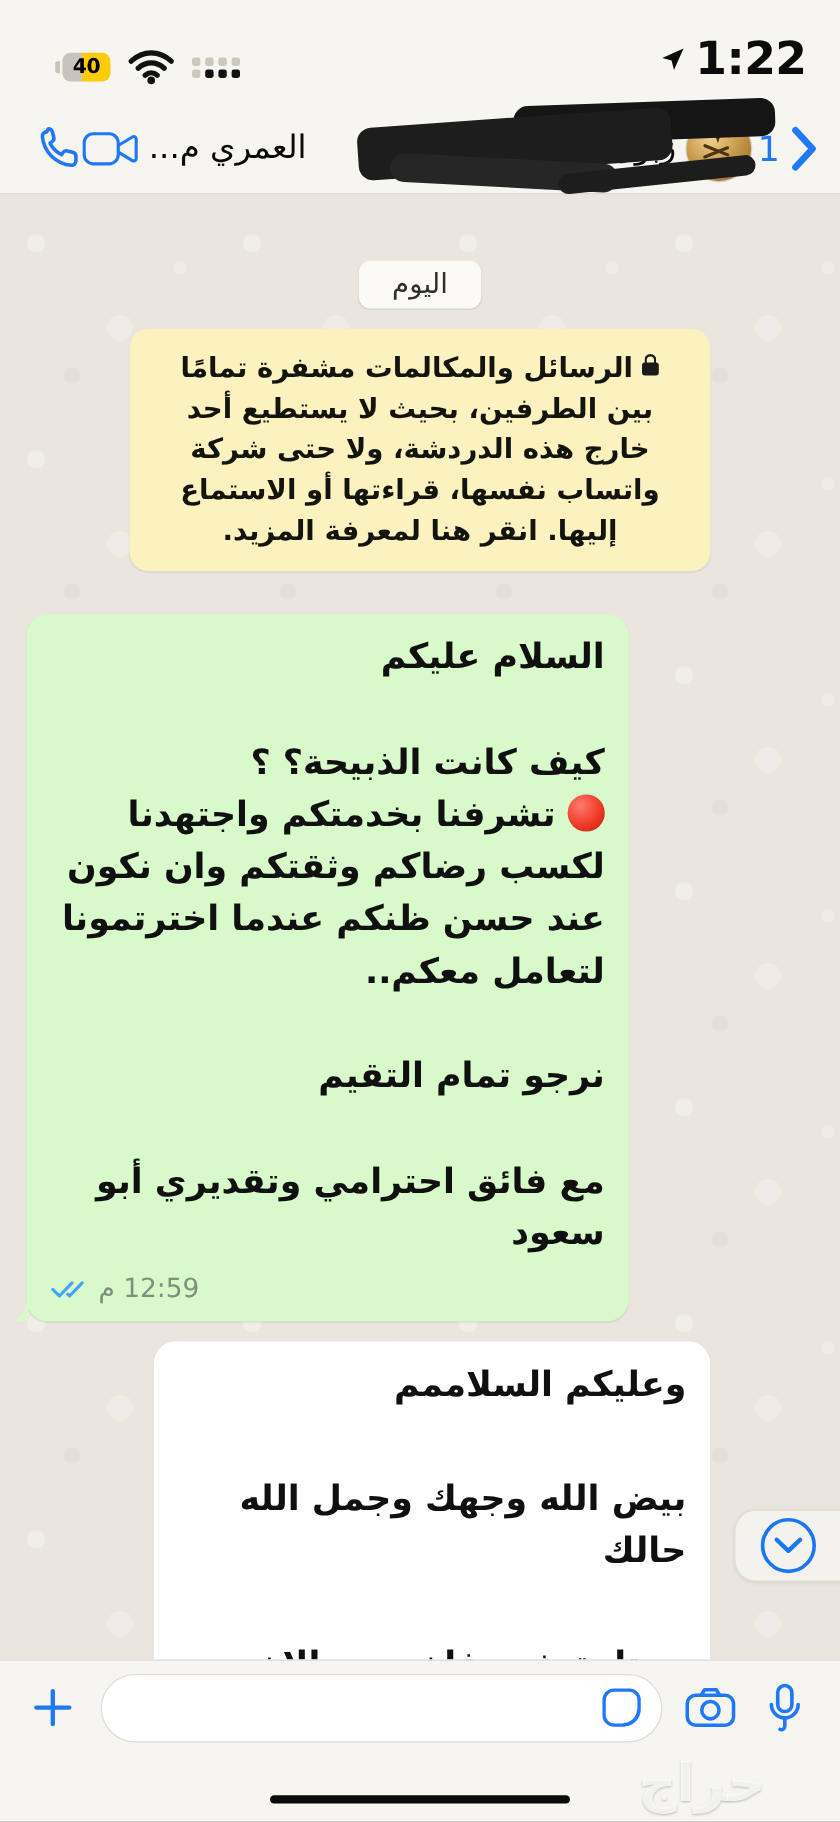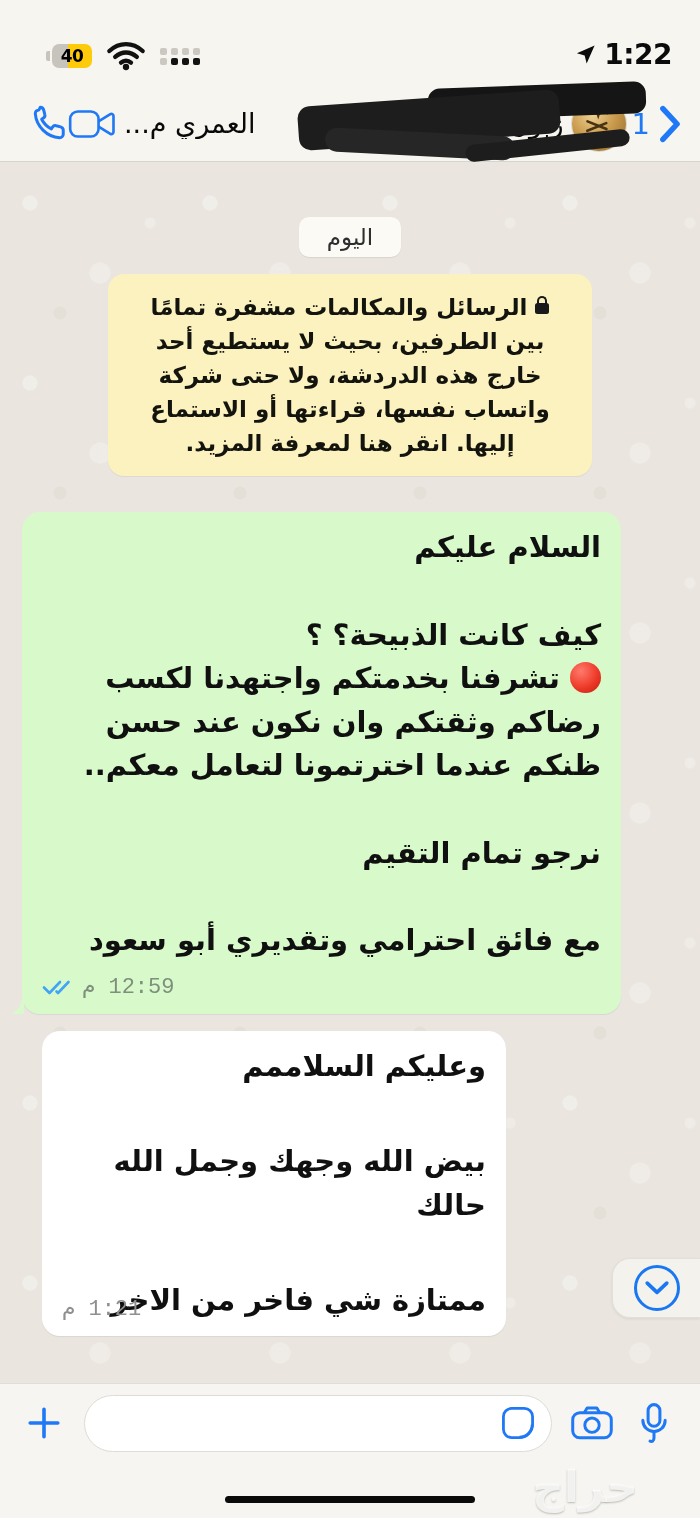--- a/index.html
+++ b/index.html
@@ -10,21 +10,21 @@
   .topbar { position:absolute; top:0; left:0; width:700px; height:162px; background:#F7F5F0; border-bottom:1px solid #D7D4CE; z-index:30; }
   .statusbar { position:absolute; top:0; left:0; right:0; height:85px; display:flex; align-items:flex-end; justify-content:space-between; padding:0 28px 14px 52px; }
   .sb-left { display:flex; align-items:center; gap:14px; }
   .battery { position:relative; width:40px; height:24px; border-radius:7px; background:linear-gradient(to right,#C7C4BD 0 41%,#FECB0B 41%); display:flex; align-items:center; justify-content:center; }
   .battery::before { content:""; position:absolute; left:-6px; top:7px; width:4px; height:10px; background:#C7C4BD; border-radius:2px 0 0 2px; }
   .battery b { font-size:17px; color:#000; letter-spacing:-0.5px; }
   .cell-dots { display:grid; grid-template-columns:repeat(4,7px); grid-auto-rows:7px; gap:3px 4px; }
   .cell-dots i { border-radius:2px; background:#CBC8C1; }
   .cell-dots i.on { background:#121212; }
   .sb-right { display:flex; align-items:center; gap:7px; }
-  .sb-time { font-size:28px; font-weight:bold; color:#0b0b0b; letter-spacing:-0.5px; }
+  .sb-time { font-size:38px; font-weight:bold; color:#0b0b0b; letter-spacing:-0.5px; }
 
   .header { position:absolute; top:85px; left:0; right:0; height:77px; display:flex; align-items:center; padding:0 14px 0 30px; }
   .hdr-name { flex:1; direction:rtl; display:flex; align-items:center; justify-content:space-between; font-size:27px; color:#090909; overflow:hidden; white-space:nowrap; padding:0 8px; }
   .avatar { width:54px; height:54px; border-radius:50%; background:radial-gradient(circle at 38% 32%, #EFD293 0%, #C99B4E 45%, #8E6524 100%); box-shadow:0 0 0 1px rgba(0,0,0,.12); flex:none; display:flex; align-items:center; justify-content:center; }
   .unread { color:#1F78F5; font-size:29px; margin:0 4px 0 6px; }
   .scribbles { position:absolute; left:0; top:0; right:0; bottom:0; pointer-events:none; }
   .scribble { position:absolute; background:#1d1d1d; border-radius:12px; }
   .s1 { left:298px; top:13px; width:262px; height:44px; transform:rotate(-4deg); }
   .s2 { left:428px; top:0px;  width:218px; height:32px; transform:rotate(-2deg); background:#151515; }
   .s3 { left:325px; top:47px; width:190px; height:24px; transform:rotate(3deg); background:#262626; }
@@ -40,36 +40,36 @@
       radial-gradient(circle at 150px 60px, rgba(255,255,255,.22) 0 5px, transparent 6px);
     background-size:180px 180px; }
 
   .date-pill { width:max-content; margin:54px auto 0; background:#FBFAF5; border-radius:10px; padding:7px 28px; font-size:23px; color:#2e2e2e; box-shadow:0 1px 1px rgba(0,0,0,.08); }
   .notice { direction:rtl; width:484px; margin:17px auto 0; background:#FBF2BF; border-radius:16px; padding:16px 20px; font-size:23px; font-weight:bold; color:#14140f; text-align:center; line-height:1.48; box-shadow:0 1px 1px rgba(0,0,0,.06); }
   .lock { display:inline-block; position:relative; width:14px; height:11px; background:#1a1a1a; border-radius:2.5px; margin:0 0 1px 8px; vertical-align:baseline; }
   .lock::before { content:""; position:absolute; left:2px; top:-7px; width:6px; height:8px; border:2.5px solid #1a1a1a; border-bottom:none; border-radius:5px 5px 0 0; }
 
   .row { display:flex; padding:0 22px; }
   .row.out { justify-content:flex-start; }
-  .row.in  { justify-content:flex-start;margin-left:20px; }
+  .row.in  { justify-content:center;margin-left:20px; }
   .bubble { position:relative; direction:rtl; border-radius:18px; padding:14px 20px 10px; font-size:29px; font-weight:bold; color:#101010; line-height:1.5; text-align:right; box-shadow:0 1px 1px rgba(0,0,0,.07); }
   .bubble.green { background:#D8FACB; }
   .bubble.white { background:#FFFFFF; }
-  .b1 { width:599px; margin-top:36px; }
+  .b1 { width:502px; margin-top:36px; }
   .b2 { width:464px; margin-top:17px; }
   .para { margin:0; }
   .gap { margin-top:44px; }
   .gap-lg { margin-top:52px; }
   .tail { position:absolute; bottom:0; width:13px; height:21px; }
   .tail.left { left:-11px; }
   .tail svg { display:block; }
 
   .red-circle { display:inline-block; width:31px; height:31px; border-radius:50%; background:radial-gradient(circle at 35% 30%, #FF7A6C 0%, #EE3B2A 55%, #C21A0C 100%); vertical-align:-5px; margin-left:10px; }
 
-  .meta { direction:ltr; display:flex; align-items:center; justify-content:flex-start; gap:6px; margin-top:8px;font-family:Liberation Mono, monospace; }
+  .meta { direction:ltr; display:flex; align-items:center; justify-content:flex-start; gap:6px; margin-top:8px; }
   .meta .t { direction:rtl; unicode-bidi:embed; font-size:22px; font-weight:normal; color:#7E8F7C; }
   .bubble.white .meta .t { color:#8F8F8F; }
   .meta.overlap { margin-top:-30px; }
 
   .scrolldown { position:absolute; right:0; top:1095px; width:88px; height:60px; background:#F4F2ED; border:1px solid #E2DFD8; border-right:none; border-radius:18px 0 0 18px; display:flex; align-items:center; justify-content:center; box-shadow:0 1px 3px rgba(0,0,0,.08); }
   .scrolldown .circ { width:46px; height:46px; border-radius:50%; border:3.5px solid #1A77F2; display:flex; align-items:center; justify-content:center; }
 
   
   .composer { position:absolute; left:0; bottom:0; width:700px; height:135px; background:#F7F5F1; border-top:1px solid #E0DDD7; z-index:40; }
   .comp-row { position:absolute; top:10px; left:0; right:0; height:58px; display:flex; align-items:center; padding:0 22px; gap:18px; }

